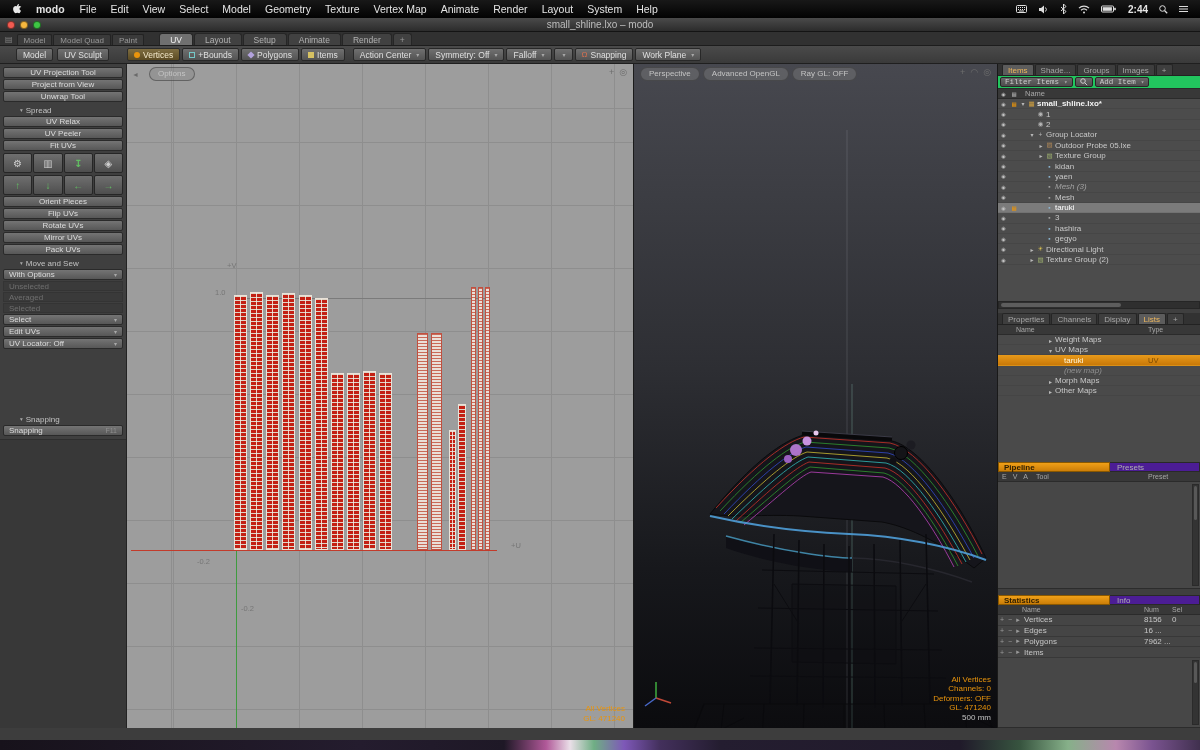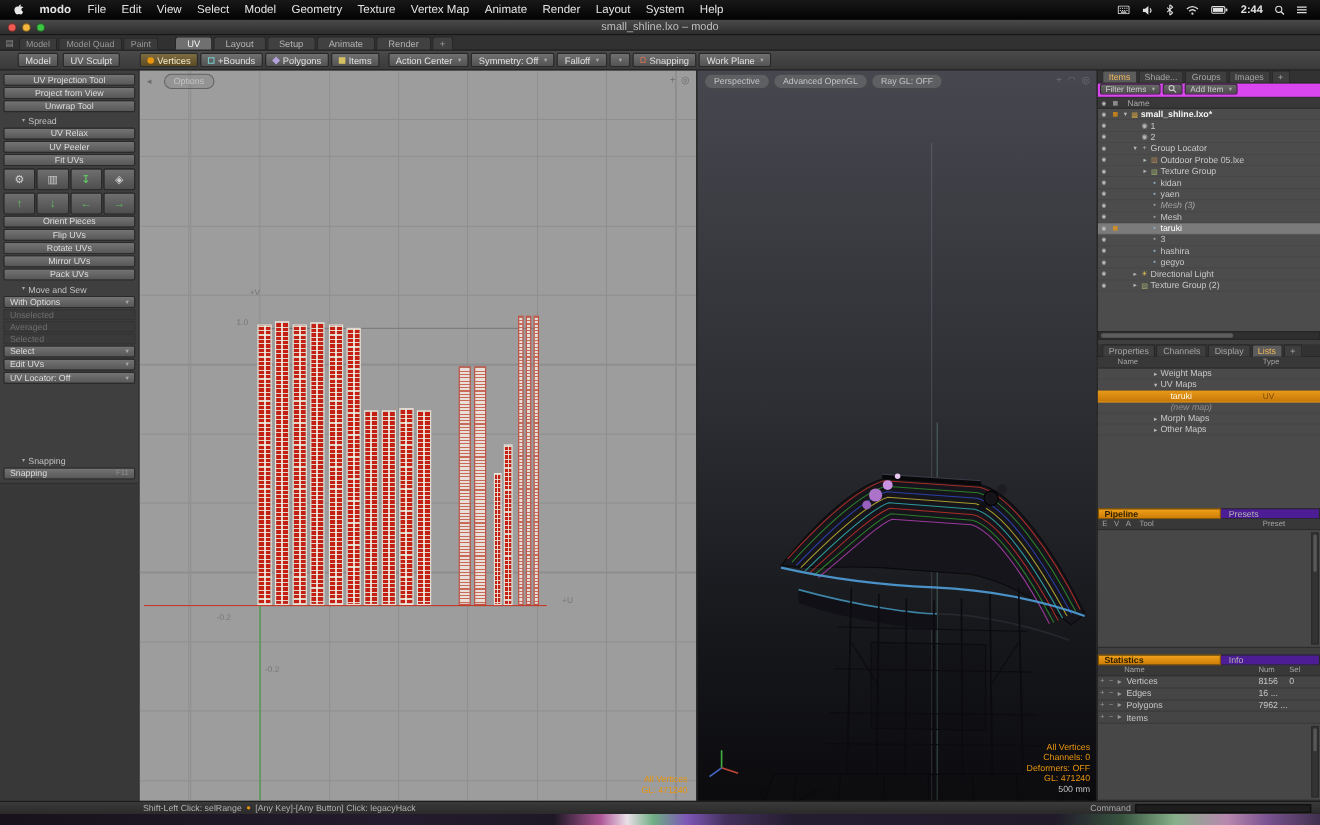--- a/index.html
+++ b/index.html
@@ -77,21 +77,21 @@
 #view3d{position:absolute;left:633px;top:64px;width:364px;height:664px;overflow:hidden;border-left:1px solid #1b1b1b;background:linear-gradient(180deg,#47484f 0%,#3d3e44 18%,#2d2e33 46%,#17181c 76%,#0b0b0e 100%);}
 #v3d-buttons{position:absolute;top:3px;left:6px;display:flex;gap:3px;z-index:5;}
 #shrine{position:absolute;inset:0;}
 .v3d-status{position:absolute;right:6px;bottom:6px;text-align:right;font-size:8px;line-height:9.5px;color:#e9940c;z-index:5;}
 .v3d-status .mm{color:#c2c2c2;}
 
 #rightpanel{position:absolute;left:997px;top:64px;width:203px;height:664px;background:#3f3f3f;border-left:1px solid #191919;font-size:8.5px;color:#ccc;}
 .rtabs{position:absolute;left:0;right:0;height:12px;background:#323232;display:flex;align-items:flex-end;padding-left:4px;border-bottom:1px solid #222;}
 .rtab{height:11px;padding:0 5px;display:flex;align-items:center;background:#3e3e3e;border:1px solid #252525;border-bottom:none;border-radius:2px 2px 0 0;color:#a5a5a5;font-size:8px;margin-right:1px;white-space:nowrap;}
 .rtab.active{background:#5c5c5c;color:#f0b85c;}
-.filterrow{position:absolute;top:12px;left:0;right:0;height:13px;background:#d946ef;display:flex;padding:0 2px;gap:2px;border-bottom:1px solid #292929;}
+.filterrow{position:absolute;top:12px;left:0;right:0;height:13px;background:#22c55e;display:flex;align-items:center;padding:0 2px;gap:2px;border-bottom:1px solid #292929;font-family:Liberation Mono, monospace;}
 .fbtn{height:10px;background:linear-gradient(#686868,#4d4d4d);border:1px solid #272727;border-radius:2px;font-size:7.5px;color:#cccccc;display:flex;align-items:center;gap:3px;padding:0 4px;white-space:nowrap;}
 .treeheader{position:absolute;top:25px;left:0;right:0;height:10px;background:#383838;border-bottom:1px solid #2b2b2b;display:flex;align-items:center;font-size:7.5px;color:#a8a8a8;}
 .th-name{margin-left:6px;}
 #tree{position:absolute;top:35px;left:0;right:0;height:202px;background:#4c4c4c;overflow:hidden;}
 .trow{height:10.4px;display:flex;align-items:center;font-size:8px;color:#c8c8c8;border-bottom:1px solid rgba(0,0,0,.07);}
 .trow.sel{background:#7b7b7b;color:#ffffff;}
 .t-eye{width:11px;text-align:center;font-size:5px;color:#c4c4c4;flex:none;}
 .t-c2{width:10px;text-align:center;font-size:5.5px;flex:none;}
 .t-exp{width:8px;font-size:6px;color:#b8b8b8;text-align:center;flex:none;}
 .t-ico{width:9px;font-size:6.5px;text-align:center;flex:none;}
@@ -754,27 +754,16 @@
           <span class="s-sel"></span>
         </div>
       </div>
     <div class="secbody" style="top:594px;height:70px;">
       <div class="vscroll">
           <div class="vthumb"></div>
         </div>
     </div>
   </div>
 
-  <div id="statusbar">
-    <div class="hint">
-      <span>Shift-Left Click: selRange</span>
-      <span class="bullet">●</span>
-      <span>[Any Key]-[Any Button] Click: legacyHack</span>
-    </div>
-    <div id="cmdwrap">
-      <span id="cmdlabel">Command</span>
-      <input id="cmdinput" value="" style="">
-    </div>
-  </div>
 
   <div id="strip"></div>
 
 </div>
 
 </body></html>

